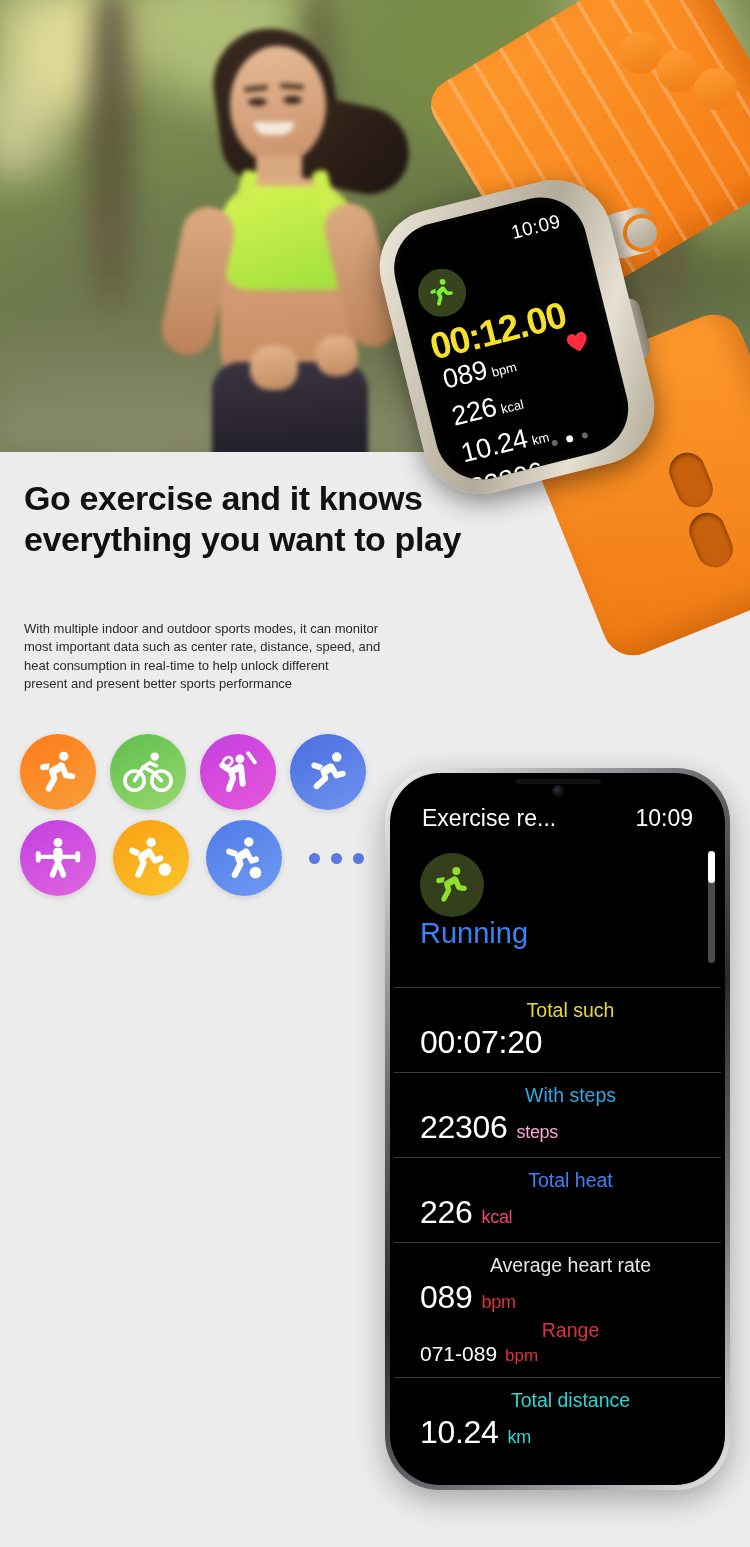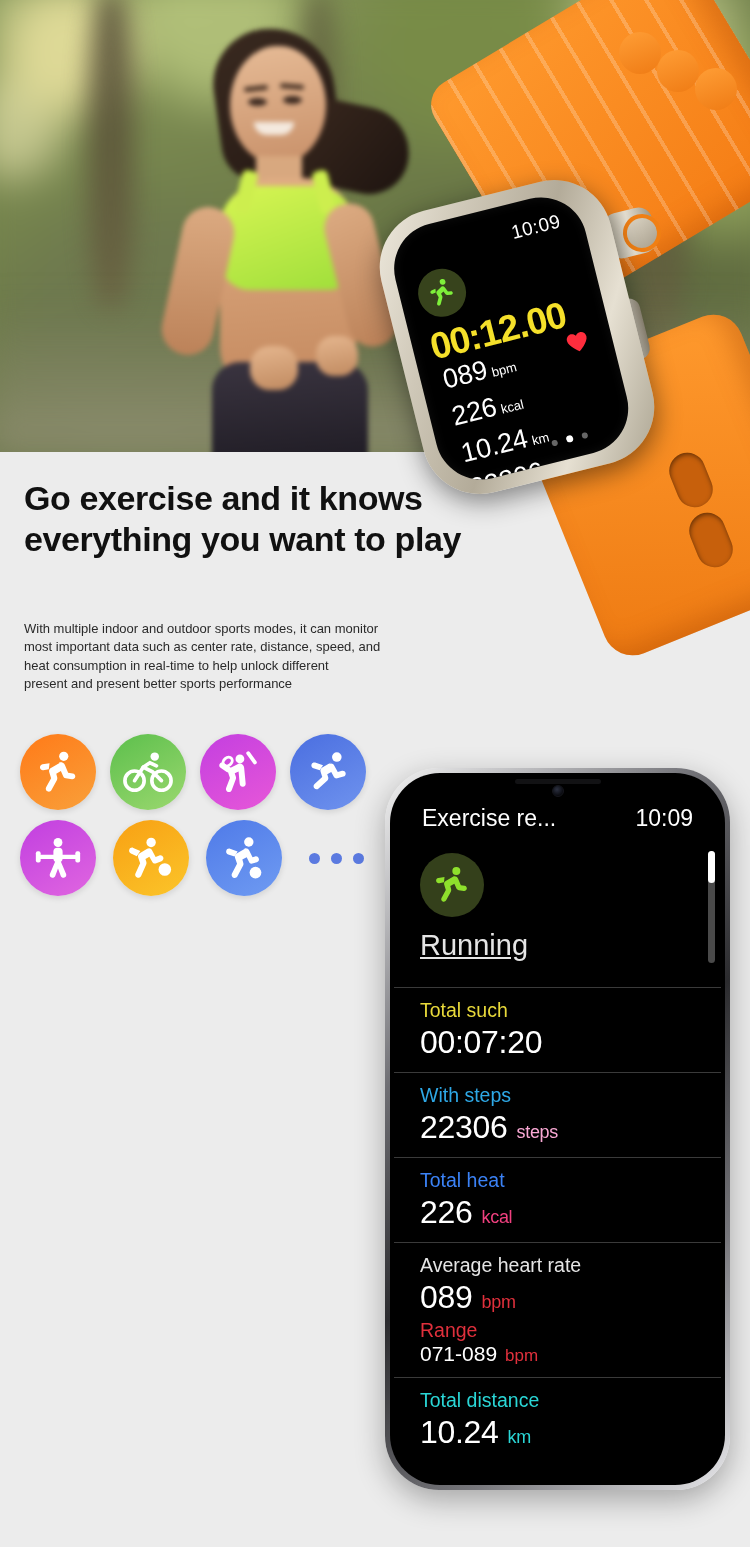--- a/index.html
+++ b/index.html
@@ -173,21 +173,21 @@
   
   .phone {
     position:absolute; left:385px; top:768px; width:345px; height:722px;
     border-radius:54px;
     background:linear-gradient(135deg,#f2f2f2 0%,#b9b9bc 14%,#6f6f74 30%,#2b2b2e 52%,#77777c 76%,#e9e9ec 100%);
     padding:5px;
     box-shadow:0 10px 30px rgba(0,0,0,.3);
   }
   .phone-inner {
     width:100%; height:100%; border-radius:50px; background:#000;
-    padding:4px; position:relative; overflow:hidden;
+    padding:4px; position:relative; overflow:hidden;text-align:center;
   }
   .screen {
     width:100%; height:100%; border-radius:46px; background:#000;
     position:relative; overflow:hidden;
   }
   .notch {
     position:absolute; left:50%; transform:translateX(-50%); top:0;
     width:138px; height:30px; background:#000; border-radius:0 0 18px 18px; z-index:3;
   }
   .notch-cam {
@@ -210,21 +210,21 @@
   .scrollbar {
     position:absolute; right:6px; top:74px; width:7px; height:112px;
     border-radius:4px; background:#4a4a4a; z-index:5;
   }
   .scrollthumb { width:7px; height:32px; border-radius:4px; background:#fff; }
   .act-head { position:absolute; left:26px; top:76px; }
   .act-icon {
     width:64px; height:64px; border-radius:50%; background:#34401b;
     display:flex; align-items:center; justify-content:center;
   }
-  .act-name { color:#e5e5e5; font-size:29px; margin-top:12px;text-decoration:underline; }
+  .act-name { color:#3b82f6; font-size:29px; margin-top:0; }
   .rows { position:absolute; left:0; right:0; top:210px; }
   .row { padding:11px 0 11px 26px; border-top:1px solid #3a3a3a; }
   .row:first-child { border-top:1px solid #3a3a3a; }
   .row-label { font-size:19.5px; margin-bottom:2px; }
   .row-value { color:#fff; font-size:32px; font-weight:400; letter-spacing:-.3px; display:flex; align-items:baseline; }
   .row-unit { font-size:18px; margin-left:9px; }
   .sub-label { font-size:19.5px; margin-top:3px; }
   .sub-value { color:#fff; font-size:21px; display:flex; align-items:baseline; }
   .sub-unit { font-size:17px; margin-left:8px; }
 </style>

